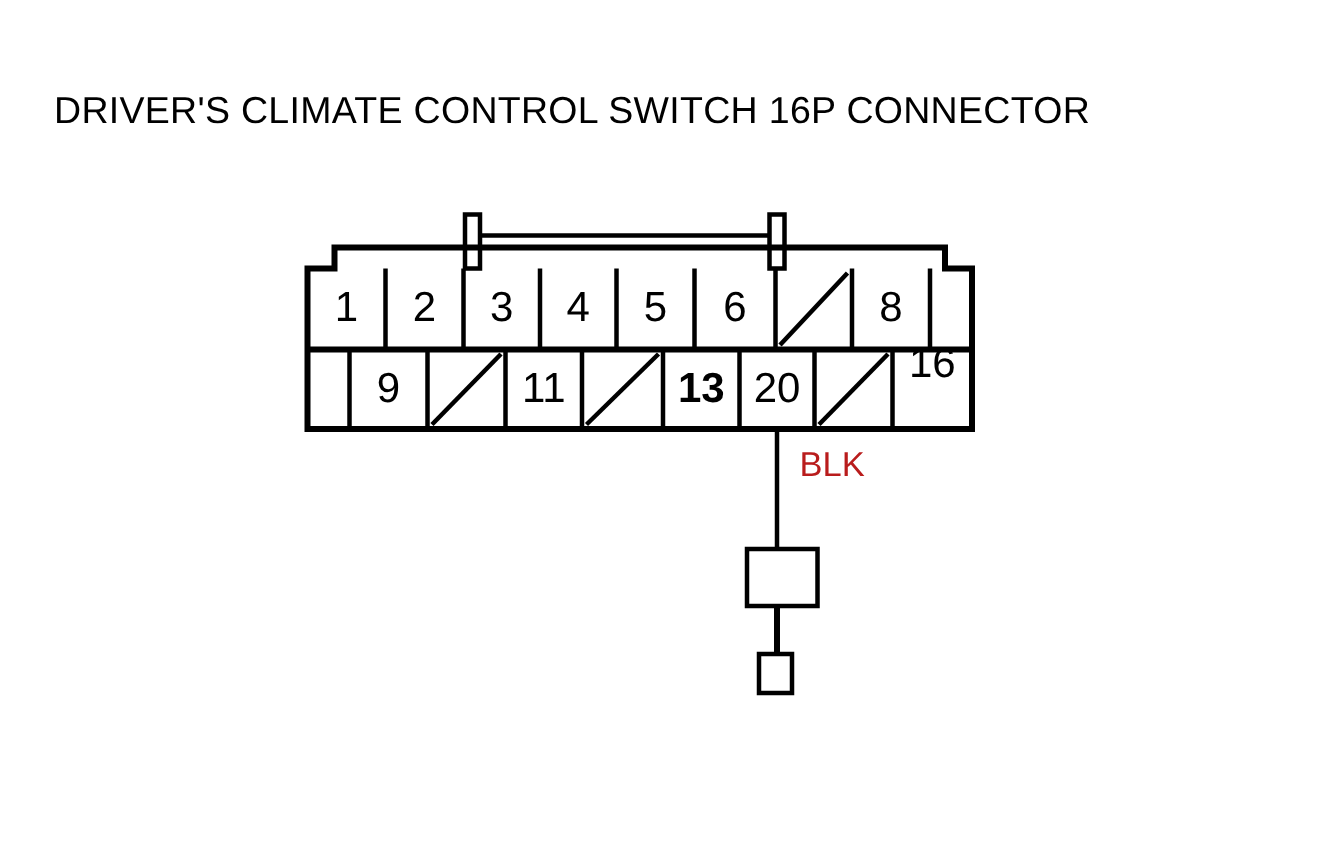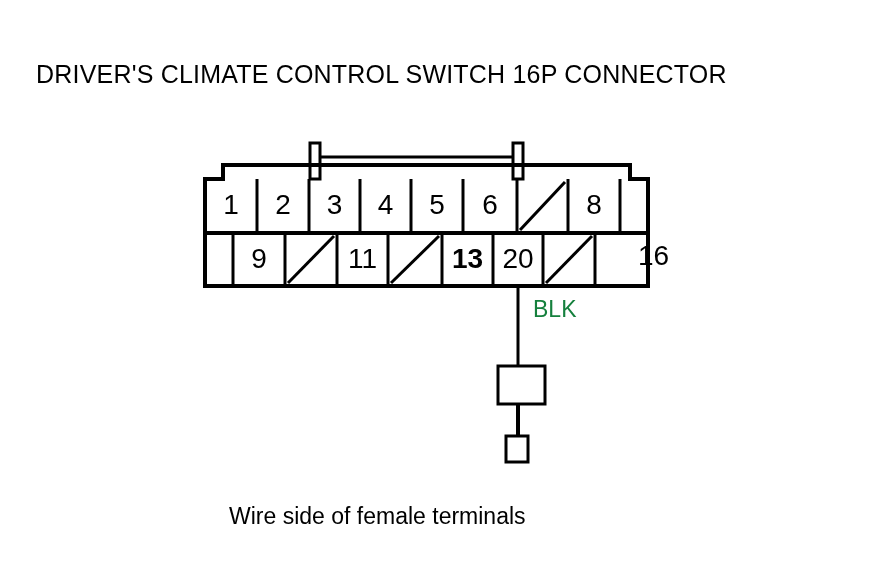--- a/index.html
+++ b/index.html
@@ -32,21 +32,21 @@
     font-size: 23px;
     white-space: nowrap;
     color: #000;
   }
   #wire-label {
     position: absolute;
     left: 533px;
     top: 296px;
     font-size: 23px;
     white-space: nowrap;
-    color: #15803d;
+    color: #b91c1c;
   }
   #diagram-svg {
     position: absolute;
     left: 0;
     top: 0;
   }
   .cell-num {
     position: absolute;
     font-size: 28px;
     line-height: 1;
@@ -107,20 +107,19 @@
       <div class="cell-num" style="left: 257px; width: 52px; top: 191px;">2</div>
       <div class="cell-num" style="left: 309px; width: 51px; top: 191px;">3</div>
       <div class="cell-num" style="left: 360px; width: 51px; top: 191px;">4</div>
       <div class="cell-num" style="left: 411px; width: 52px; top: 191px;">5</div>
       <div class="cell-num" style="left: 463px; width: 54px; top: 191px;">6</div>
       <div class="cell-num" style="left: 568px; width: 52px; top: 191px;">8</div>
       <div class="cell-num" style="left: 233px; width: 52px; top: 244.5px;">9</div>
       <div class="cell-num" style="left: 337px; width: 51px; top: 244.5px;">11</div>
       <div class="cell-num" style="left: 442px; width: 51px; top: 244.5px; font-weight: bold;">13</div>
       <div class="cell-num" style="left: 493px; width: 50px; top: 244.5px;">20</div>
-      <div class="cell-num" style="left: 595px; width: 53px; top: 242px; padding-left: 32px;">16</div>
+      <div class="cell-num" style="left: 595px; width: 53px; top: 228px;">16</div>
     </div>
 
   <div id="wire-label">BLK</div>
 
-  <div id="caption">Wire side of female terminals</div>
 
 </div>
 
 </body></html>

